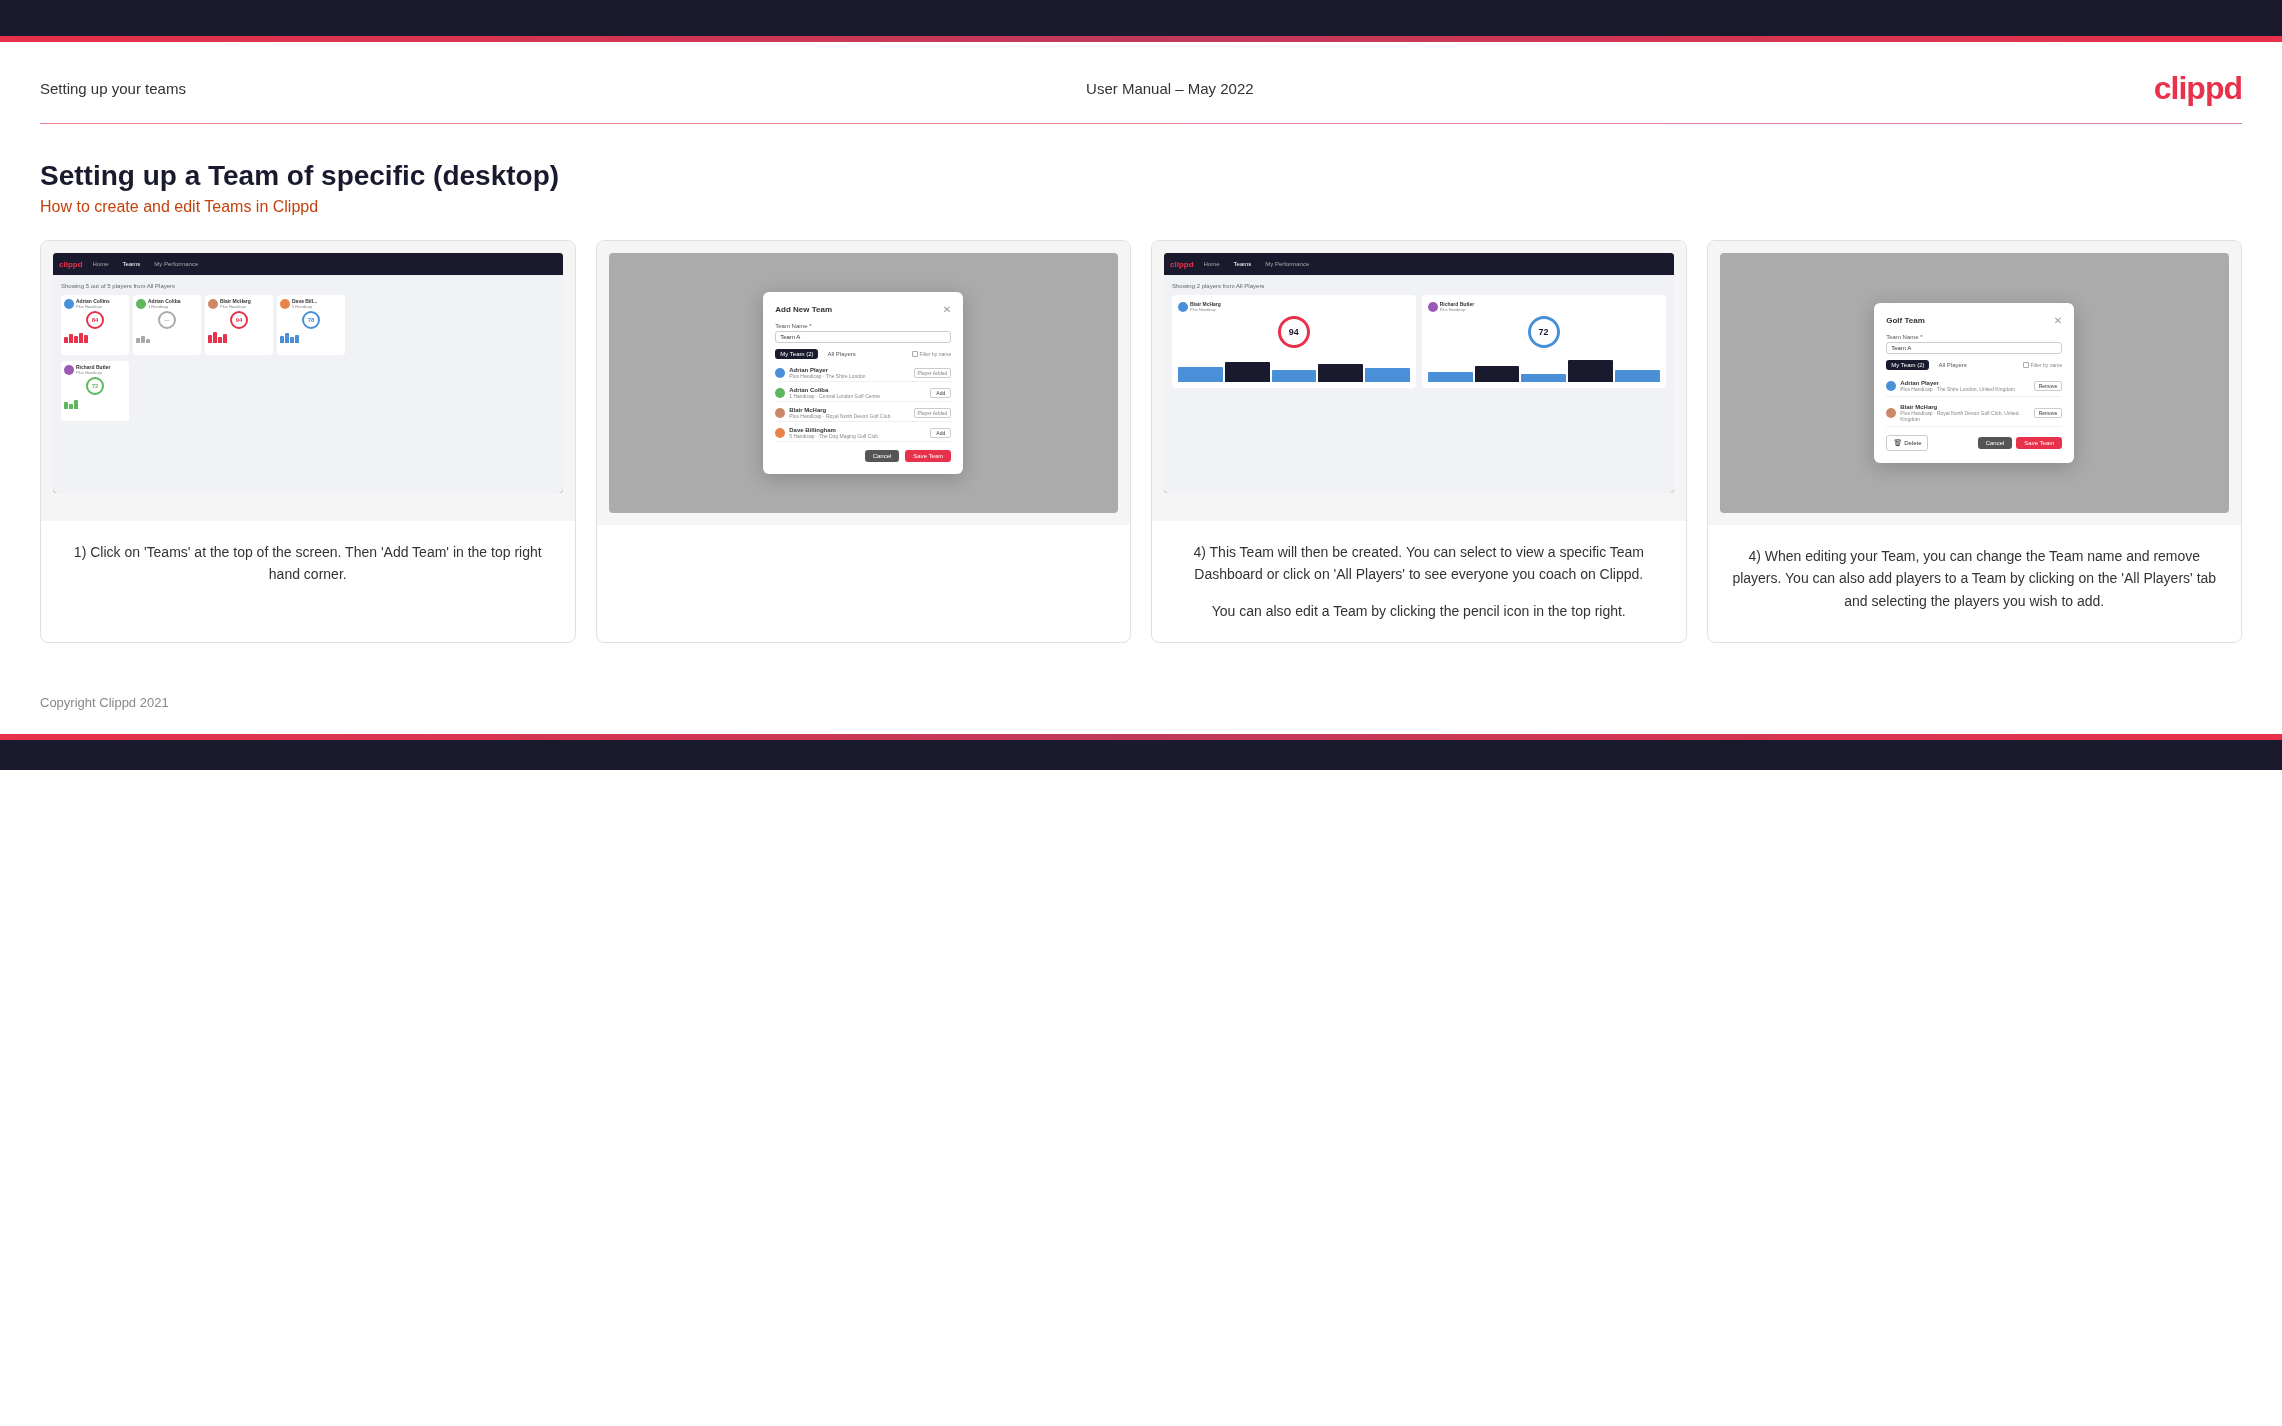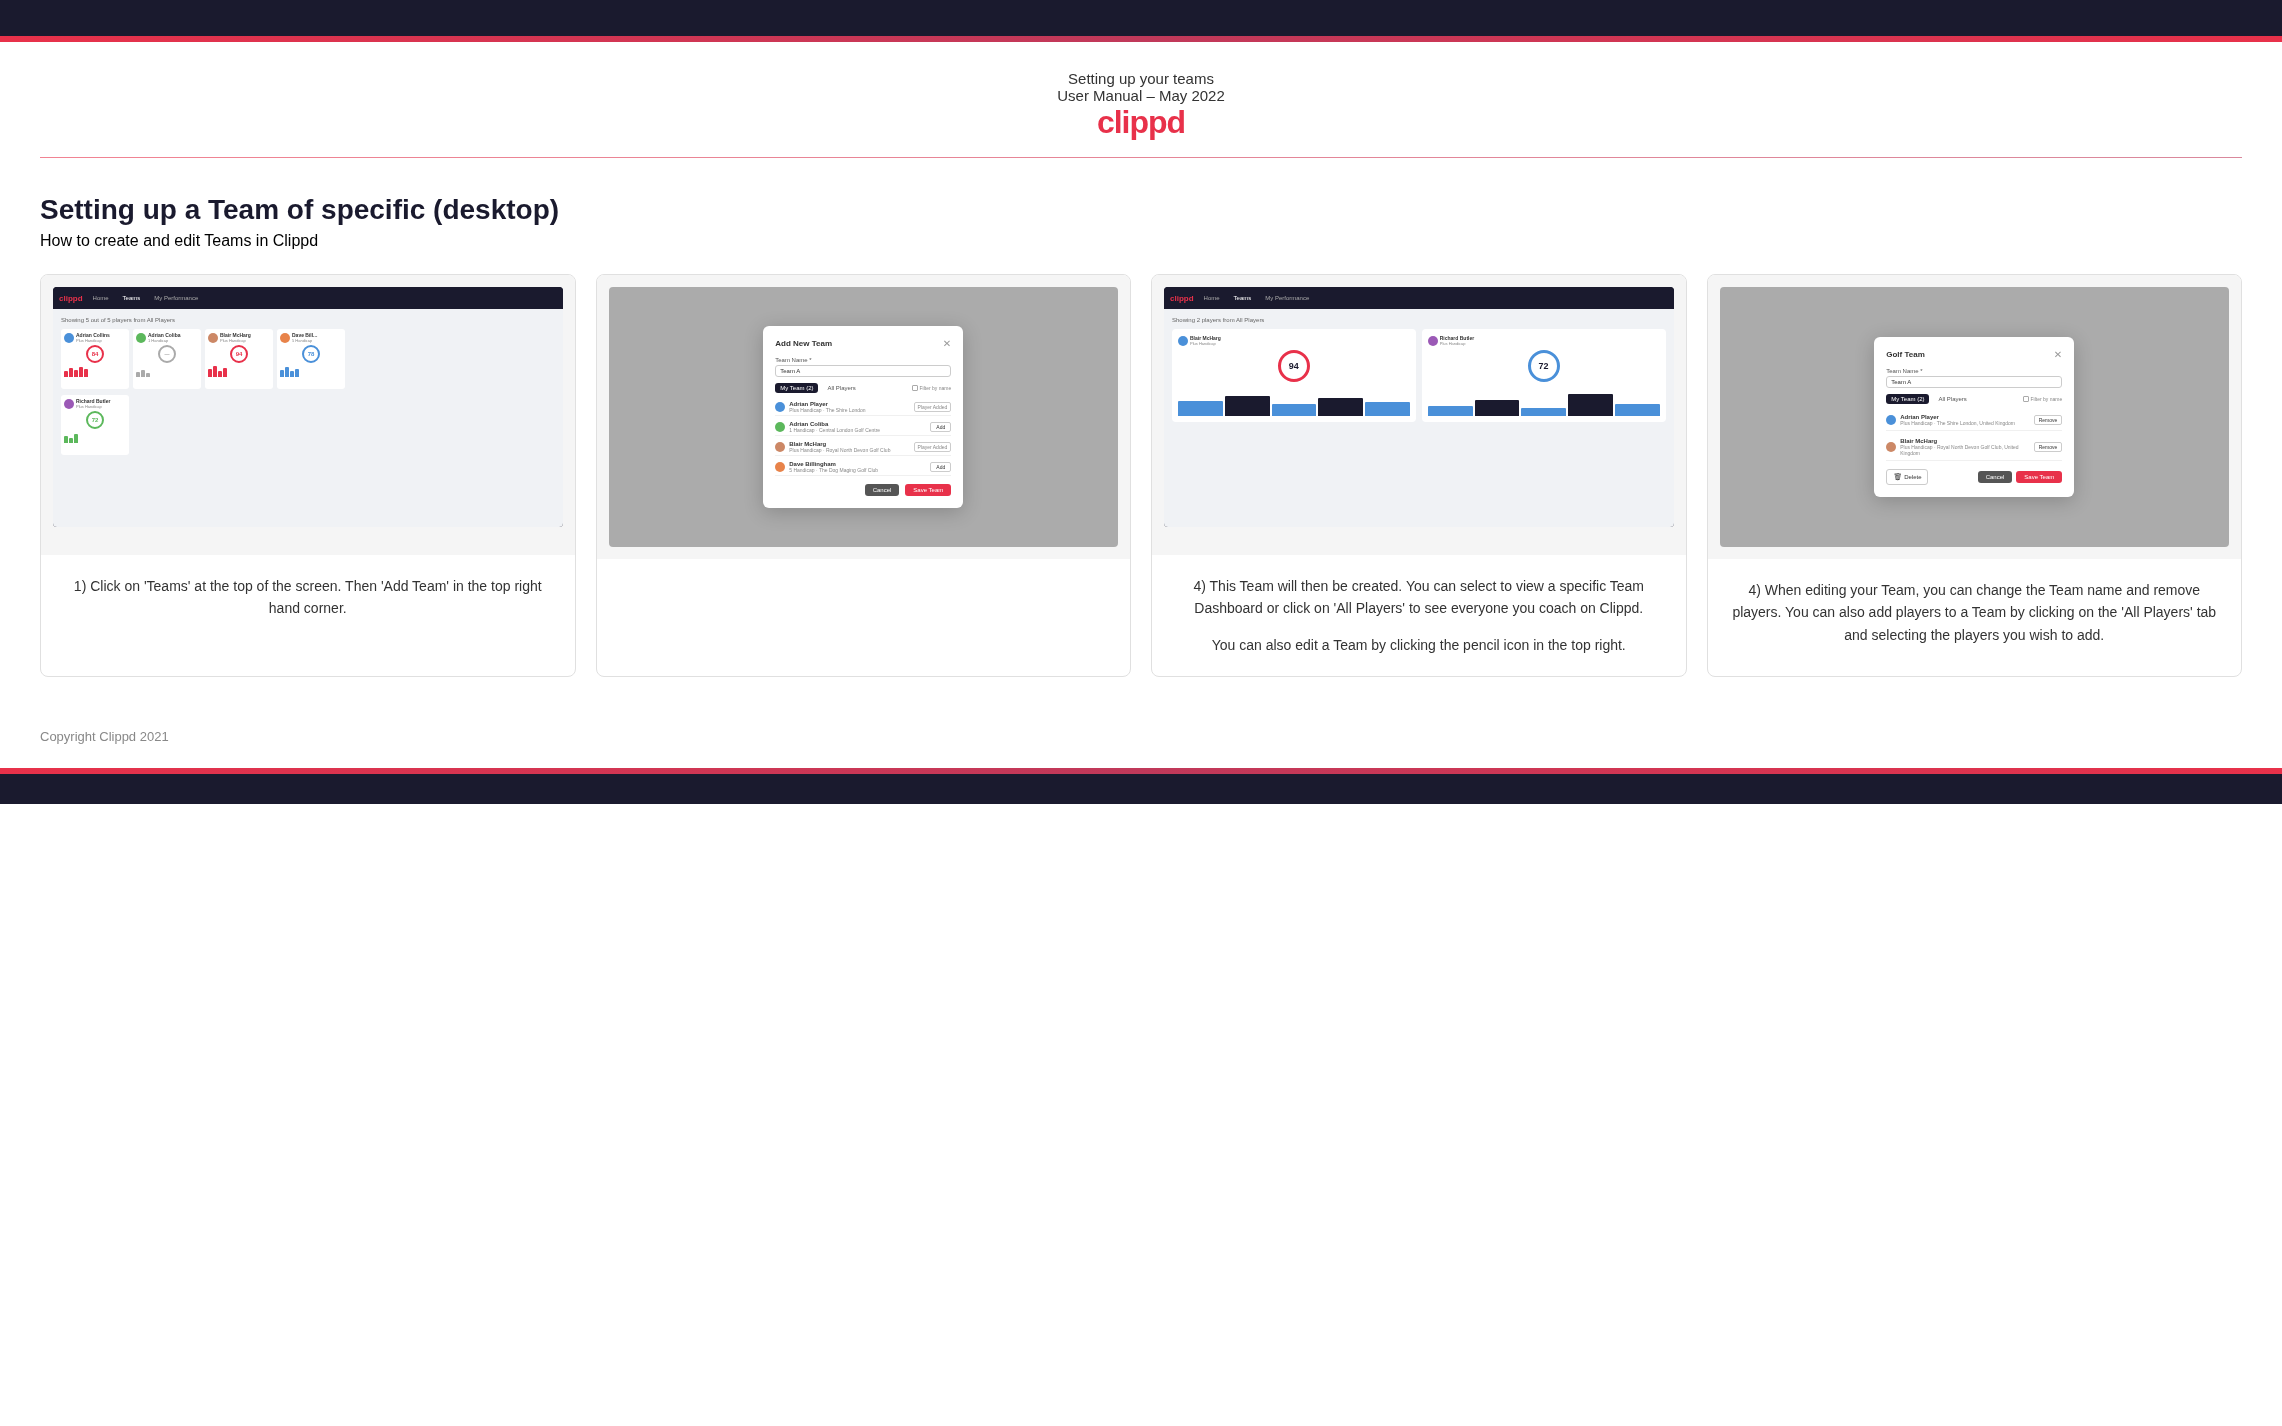--- a/index.html
+++ b/index.html
@@ -18,21 +18,20 @@
       background: linear-gradient(90deg, #e8314a 0%, #c0395a 50%, #e8314a 100%);
       height: 6px;
     }
 
     
     .header {
       display: flex;
       align-items: center;
       justify-content: space-between;
       padding: 28px 40px 16px 40px;
-      flex-direction: column;
     }
     .header-left { font-size: 15px; color: #333; }
     .header-center { font-size: 15px; color: #333; }
     .header-logo {
       font-size: 32px;
       font-weight: 700;
       color: #e8314a;
       letter-spacing: -1px;
     }
 
@@ -49,21 +48,21 @@
       padding: 36px 40px 24px 40px;
     }
     .page-title-section h1 {
       font-size: 28px;
       font-weight: 700;
       color: #1a1a2e;
       margin-bottom: 6px;
     }
     .page-title-section p {
       font-size: 16px;
-      color: #000000;
+      color: #c2410c;
     }
 
     
     .cards-row {
       display: flex;
       gap: 20px;
       padding: 0 40px 40px 40px;
     }
     .card {
       flex: 1;

